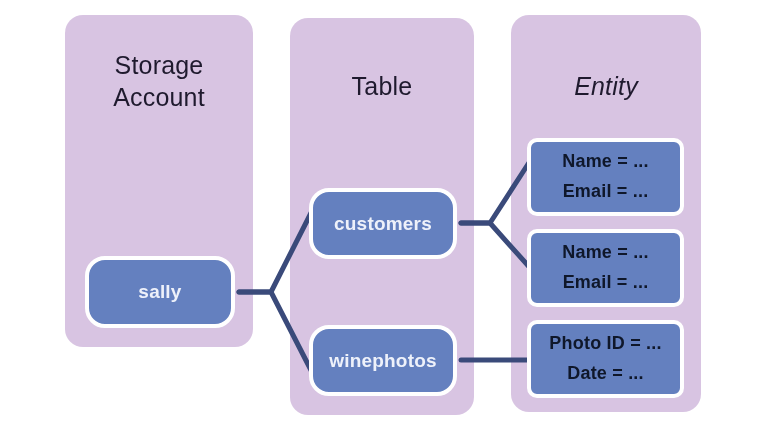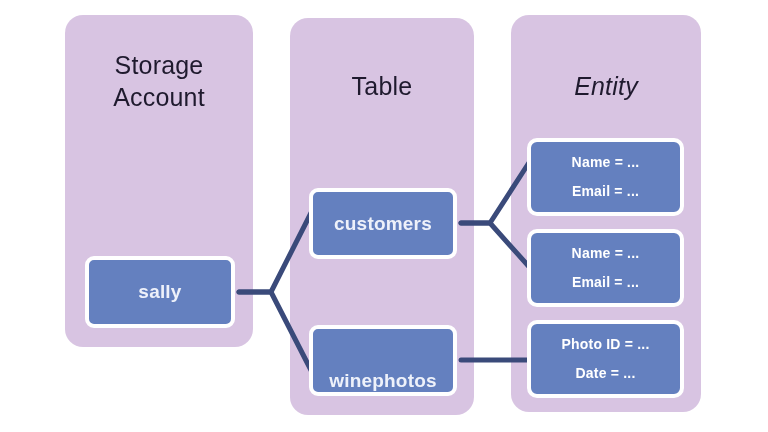--- a/index.html
+++ b/index.html
@@ -55,54 +55,54 @@
     width: 768px;
     height: 432px;
     pointer-events: none;
   }
 
   
   .node {
     position: absolute;
     background: #6480bf;
     border: 4px solid #ffffff;
-    border-radius: 9px;
+    border-radius: 20px;
     box-sizing: border-box;
     display: flex;
     flex-direction: column;
     align-items: center;
     justify-content: center;
     color: #eef1fa;
     font-size: 19px;
     font-weight: 600;
     letter-spacing: 0.2px;
   }
 
   #node-sally       { left: 85px;  top: 256px; width: 150px; height: 72px; justify-content: center; }
   #node-customers   { left: 309px; top: 188px; width: 148px; height: 71px; }
-  #node-winephotos  { left: 309px; top: 325px; width: 148px; height: 71px; justify-content: flex-end; }
+  #node-winephotos  { left: 309px; top: 325px; width: 148px; height: 71px; }
 
   .entity-node {
     left: 527px;
     width: 157px;
     height: 78px;
     justify-content: space-evenly;
     border-radius: 10px;
   }
   #node-entity-1 { top: 138px; }
   #node-entity-2 { top: 229px; }
   #node-entity-3 { top: 320px; }
 
   .entity-line {
     display: block;
     text-align: center;
-    font-size: 14px;
+    font-size: 18px;
     font-weight: 600;
     line-height: 1.1;
-    color: #ffffff;
+    color: #0f172a;
   }
 </style>
 </head>
 <body>
 
 <div id="diagram">
 
   <div class="panel" id="panel-storage">
     <div class="panel-title" id="title-storage">
       <span>Storage</span><br>

